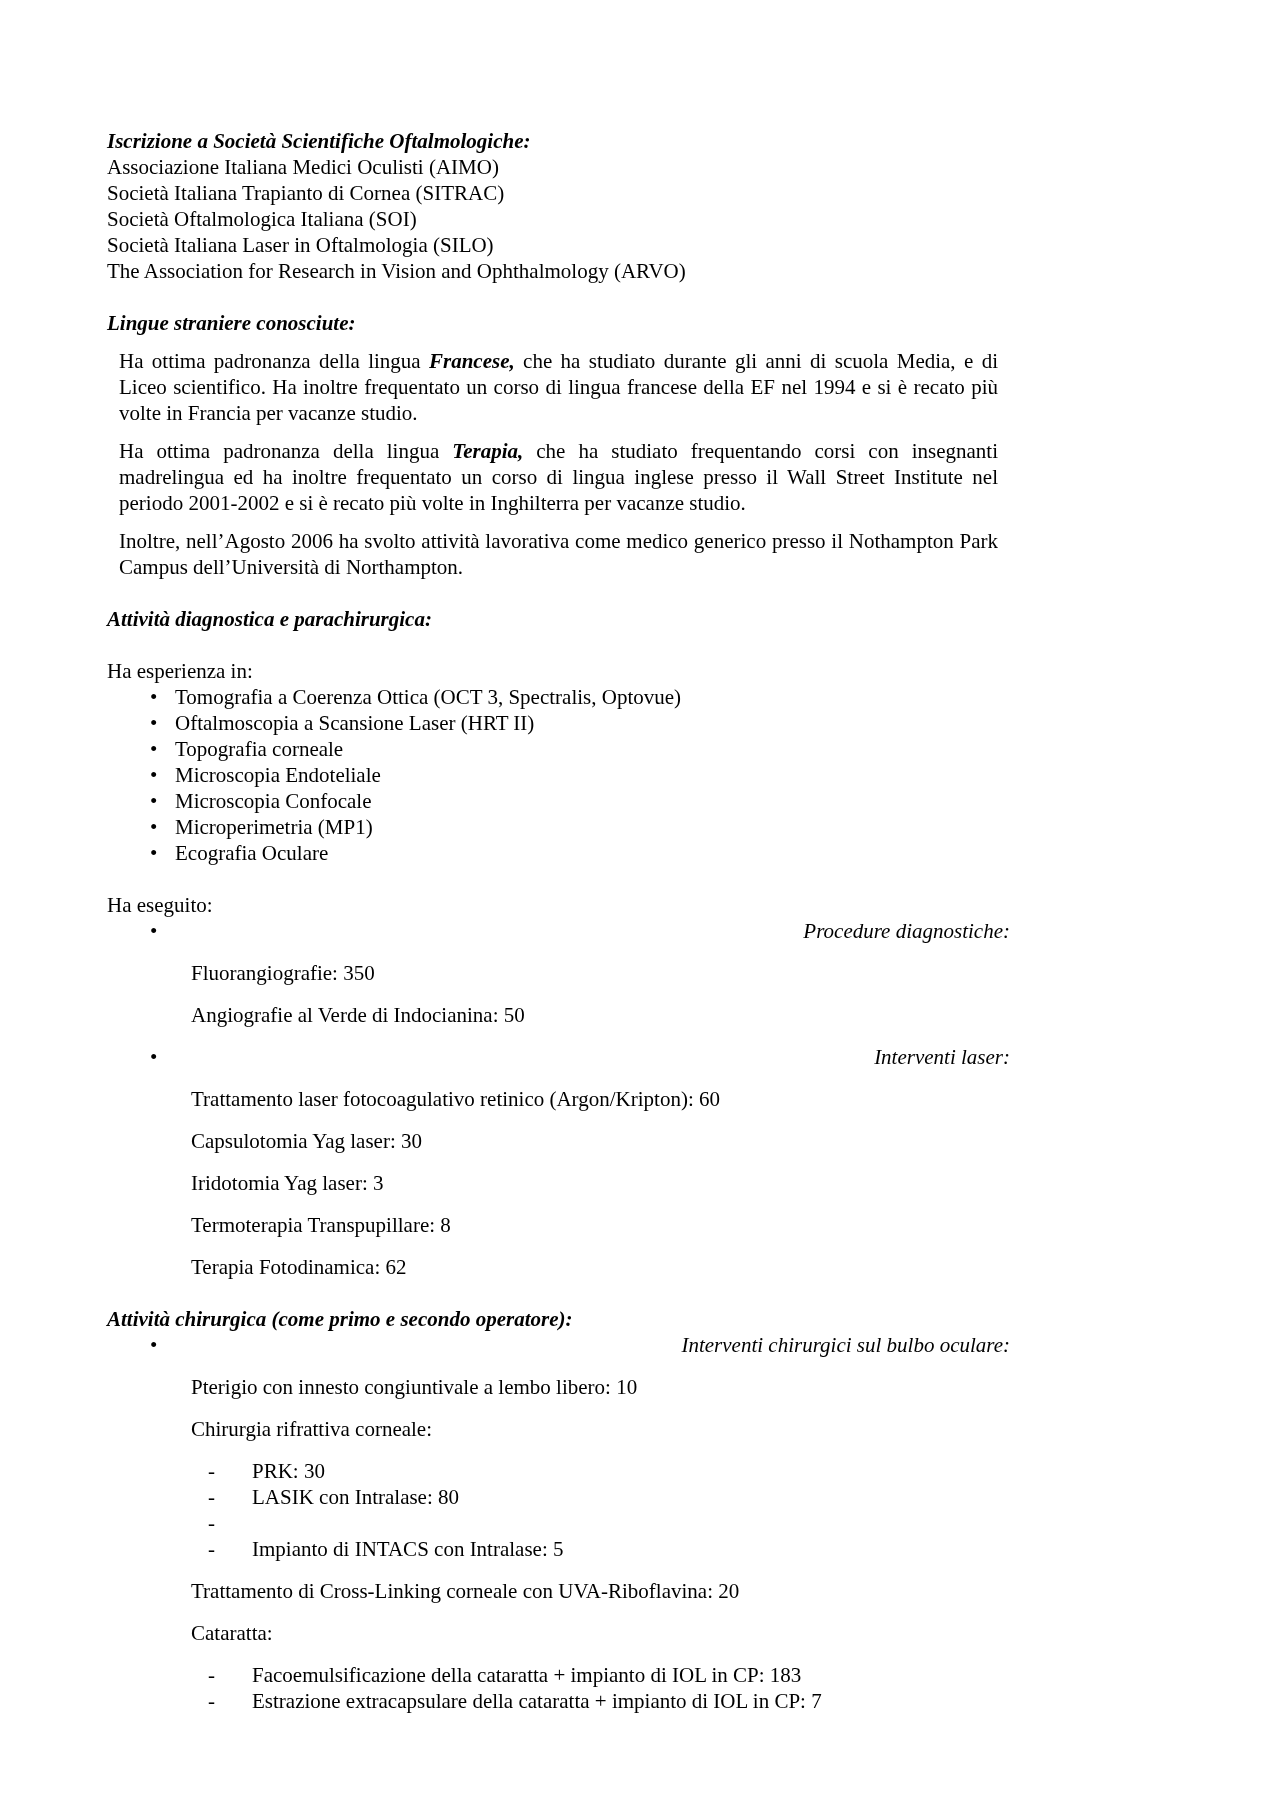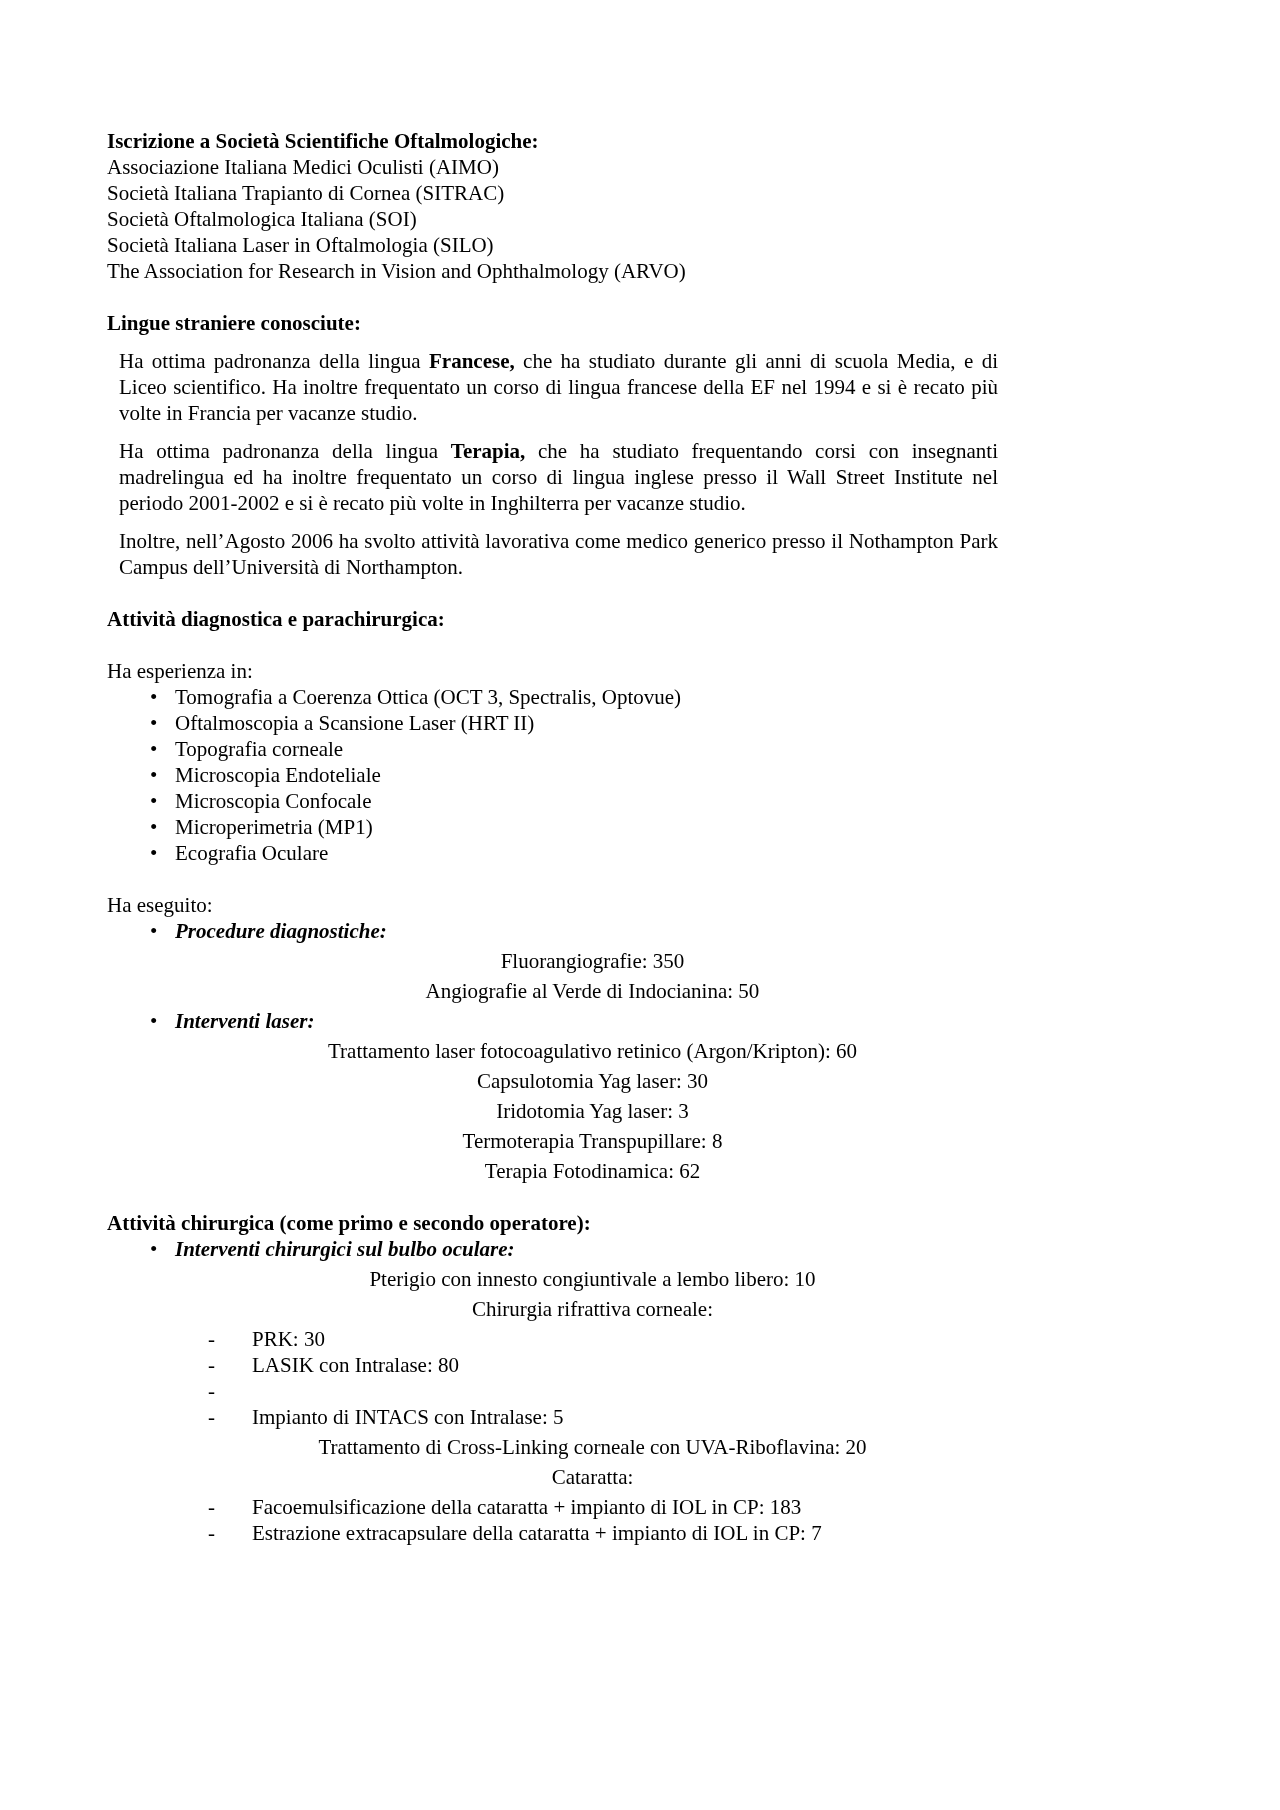--- a/index.html
+++ b/index.html
@@ -17,36 +17,35 @@
     font-family: "Liberation Serif", serif;
     font-size: 21px;
     line-height: 26px;
     color: #000000;
   }
   .line { margin: 0; }
   .para {
     margin: 12px;
     text-align: justify;
   }
-  .bold { font-weight: 700; }
-  .bolditalic { font-weight: 700; font-style: italic; }
+  .bold { font-weight: 700; font-style: italic; }
+  .bolditalic { font-weight: 400; font-style: italic; text-align: right; }
   .mt { margin-top: 26px; }
   .bullet-item {
     display: flex;
     padding-left: 43px;
   }
   .bullet {
     flex: 0 0 25px;
     width: 25px;
   }
   .bullet-text { flex: 1 1 auto; }
   .indent-line {
-    margin: 4px;
+    margin: 16px;
     padding-left: 68px;
-    text-align: center;
   }
   .dash-item {
     display: flex;
     padding-left: 101px;
   }
   .dash {
     flex: 0 0 32px;
     width: 32px;
   }
   .dash-text { flex: 1 1 auto; margin-left: 12px; }

